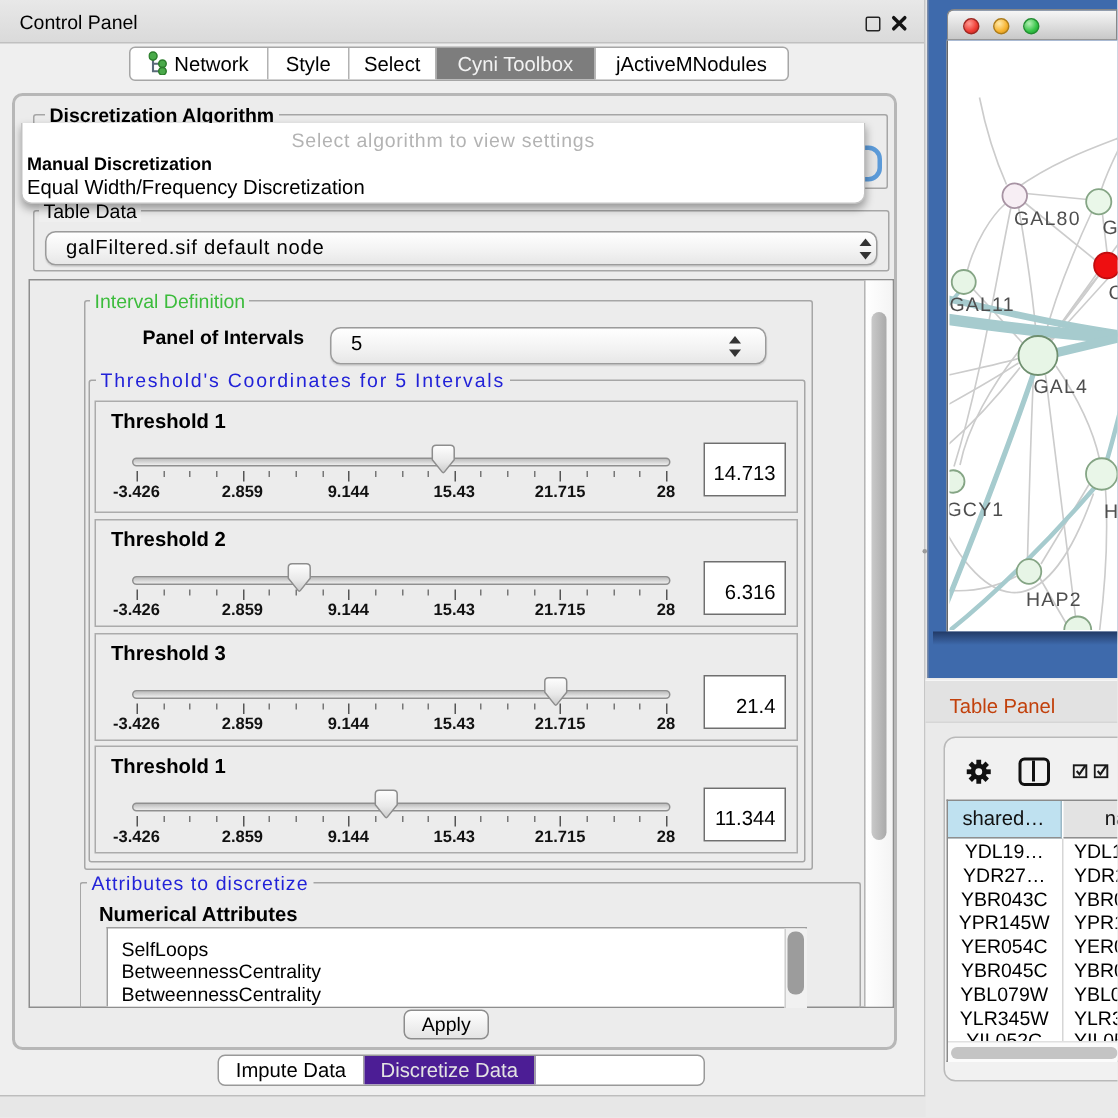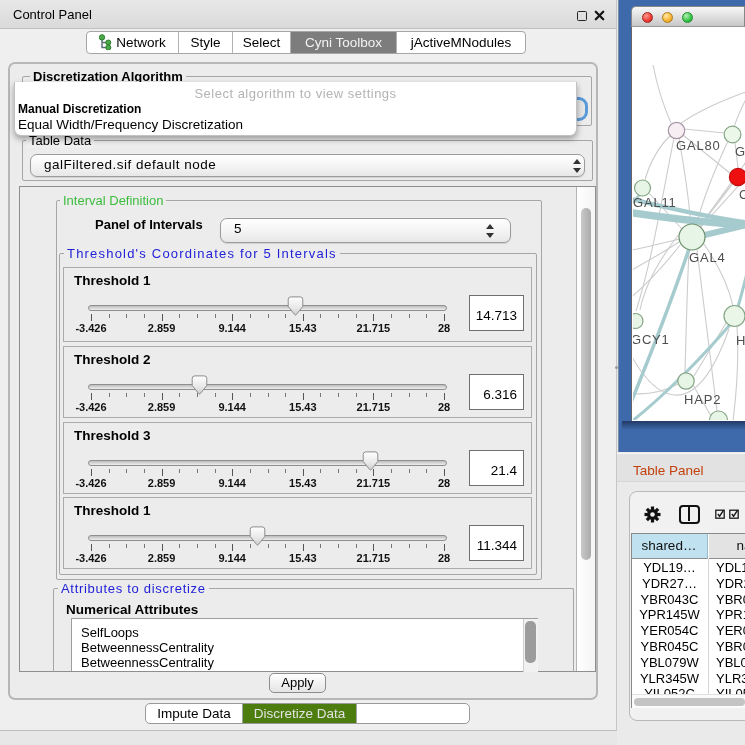--- a/index.html
+++ b/index.html
@@ -48,21 +48,21 @@
 #nlist { position:absolute; left:71px; top:618px; width:467px; height:53px; background:#fff; border:1px solid #9e9e9e; border-bottom:none; font-size:13px; }
 #nlist .li { position:absolute; left:9px; }
 #lsbtrack { position:absolute; left:451px; top:0px; width:15px; height:53px; background:#f1f1f1; border-left:1px solid #cfcfcf; }
 #lsbthumb { position:absolute; left:453px; top:2px; width:11px; height:42px; background:#9c9c9c; border-radius:5px; }
 
 
 #applyb { position:absolute; left:269px; top:673px; width:57px; height:20px; background:linear-gradient(#ffffff,#e4e4e4); border:1px solid #8d8d8d; border-radius:5px; font-size:13px; text-align:center; line-height:18px; }
 #btabs { position:absolute; left:145px; top:703px; height:21px; display:flex; background:#fff; border:1px solid #999; border-radius:5px; overflow:hidden; }
 #btabs .tseg { font-size:13.5px; line-height:19px; text-align:center; border-right:1px solid #a2a2a2; }
 #btabs .tseg.last { border-right:none;margin-top:40px; }
-#btabs .sel { background:#4d7c0f; color:#e3e3e3; }
+#btabs .sel { background:#4c1d95; color:#e3e3e3; }
 
 
 #popup { position:absolute; left:14px; top:82px; width:563px; height:54px; background:#fff; border:1px solid #c2c2c2; border-top:none; border-radius:0 0 7px 7px; box-shadow:0 3px 6px rgba(0,0,0,0.35); }
 #popup .hint { position:absolute; left:0; right:0; top:4px; text-align:center; font-size:13px; letter-spacing:0.5px; color:#b3b3b3; }
 #popup .it1 { position:absolute; left:3px; top:20px; font-size:12px; font-weight:bold; color:#000; }
 #popup .it2 { position:absolute; left:3px; top:35px; font-size:13.5px; color:#000; }
 
 
 #bluebg { position:absolute; left:618px; top:0; width:127px; height:452px; background:#3e6aac; border-left:1px solid #7b8ba8; }
 #netwin { position:absolute; left:631px; top:6px; width:114px; height:415px; }

